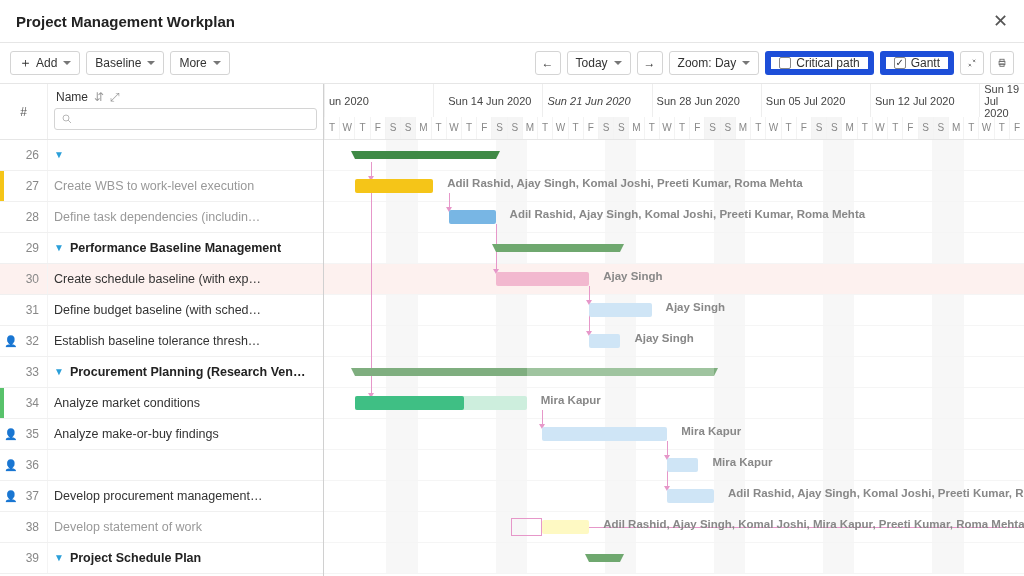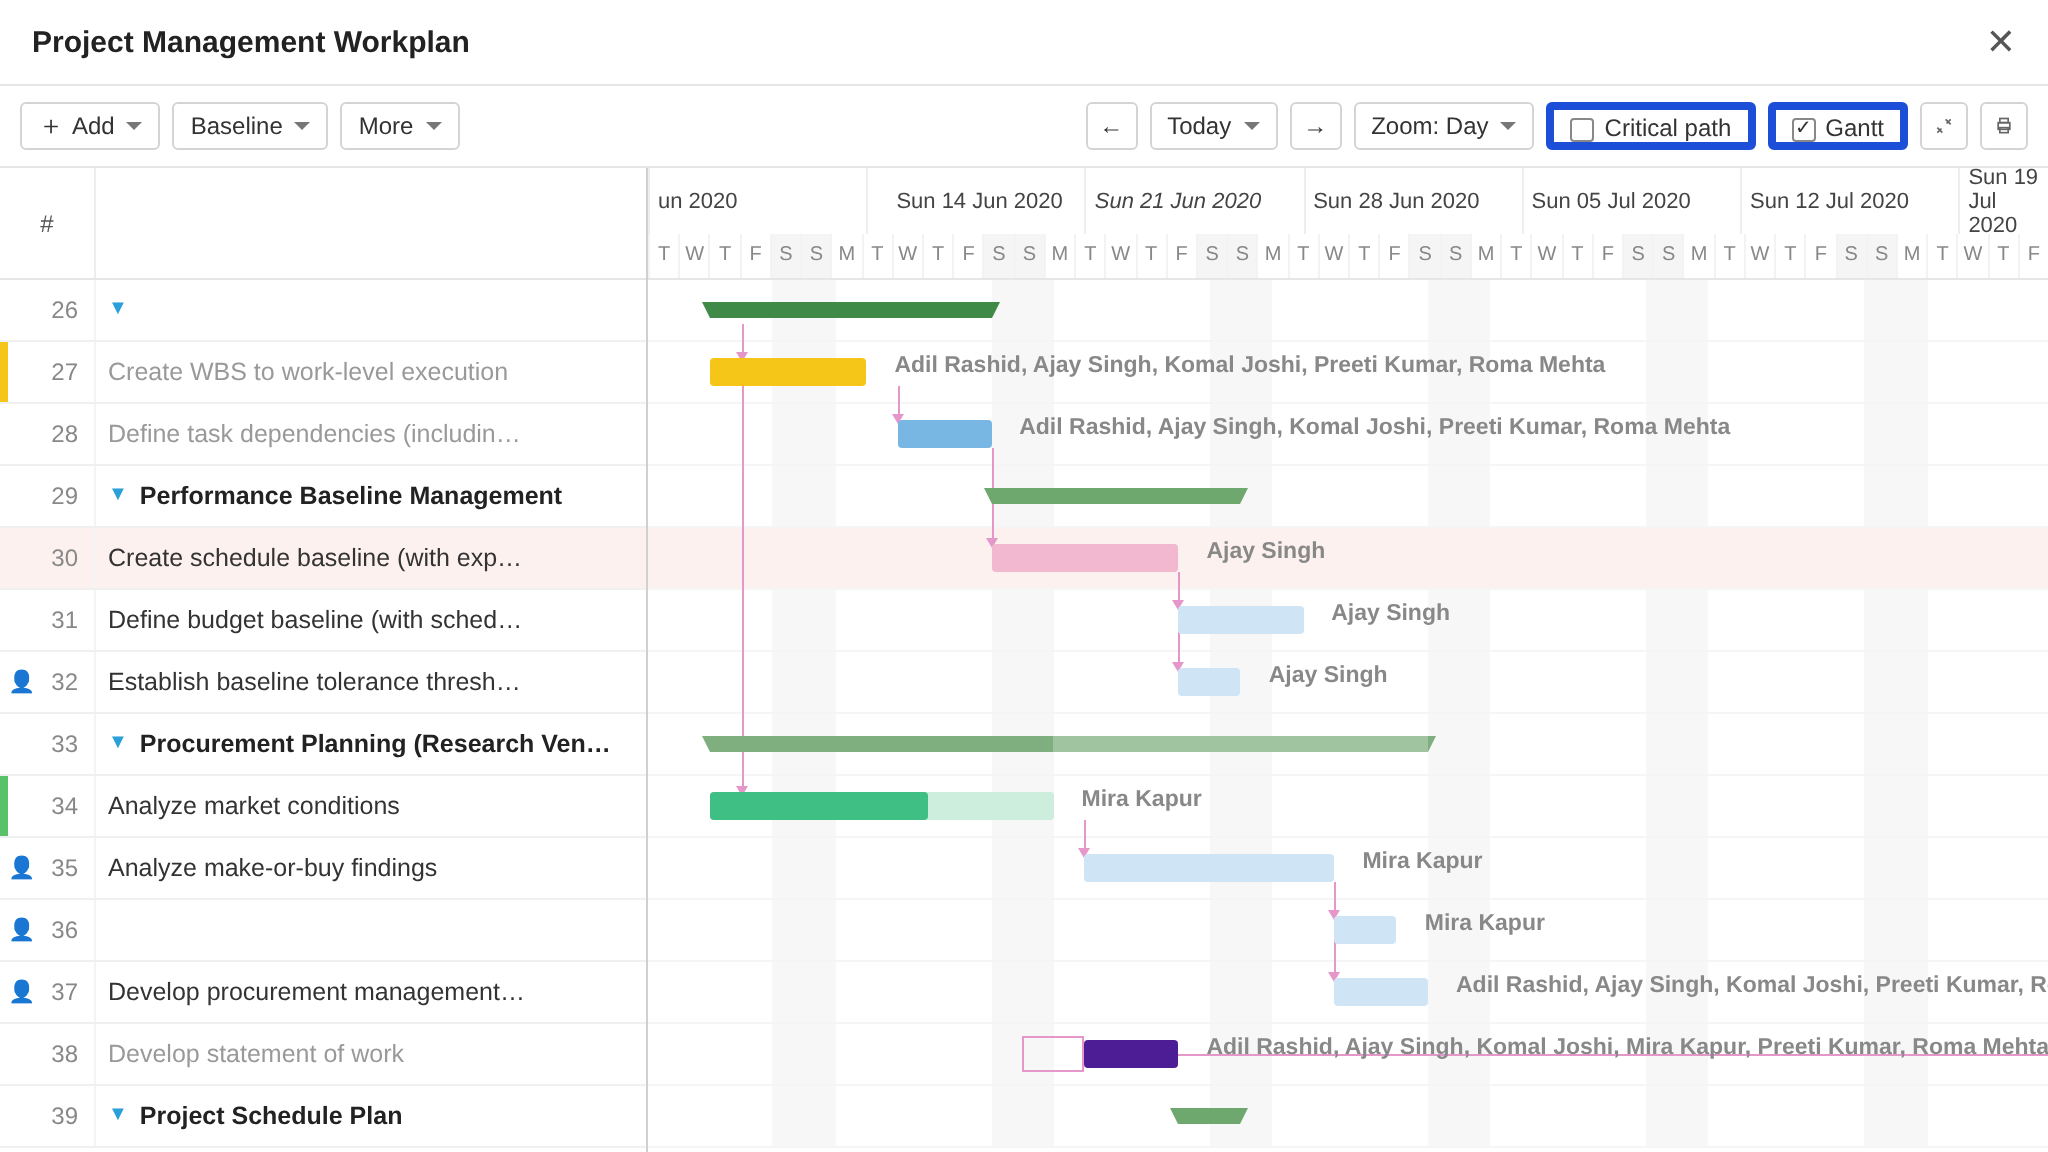--- a/index.html
+++ b/index.html
@@ -10,21 +10,21 @@
 .header h1 { font-size: 15px; font-weight: 600; color: #222; }
 .close-x { font-size: 18px; color: #555; cursor: pointer; }
 
 
 .toolbar { display: flex; align-items: center; gap: 6px; padding: 8px 10px; border-bottom: 1px solid #e6e6e6; }
 .toolbar .spacer { flex: 1; }
 .btn { display: inline-flex; align-items: center; gap: 4px; height: 24px; padding: 0 8px; border: 1px solid #d4d4d4; border-radius: 3px; background: #fff; font-size: 12px; color: #333; cursor: pointer; }
 .btn.icon-only { padding: 0 6px; }
 .btn svg { width: 10px; height: 10px; }
 .chev::after { content: ""; display:inline-block; border-left:4px solid transparent; border-right:4px solid transparent; border-top:4px solid #777; margin-left:2px; }
-.chk-box { display:inline-flex; align-items:flex-end; gap:5px; border:4px solid #1d4ed8; border-radius:3px; height:24px; padding:0 8px; font-size:12px; cursor:pointer;}
+.chk-box { display:inline-flex; align-items:center; gap:5px; border:6px solid #1d4ed8; border-radius:3px; height:24px; padding:0 8px; font-size:12px; cursor:pointer;}
 .chk { width:12px; height:12px; border:1.5px solid #888; border-radius:2px; display:inline-flex; align-items:center; justify-content:center;}
 .chk.checked::after{content:"✓"; font-size:10px; color:#333; line-height:1;}
 
 
 .main { display:flex; height: calc(576px - 42px - 41px); }
 .left { width: 324px; border-right:1px solid #d0d0d0; display:flex; flex-direction:column; }
 .right { flex:1; position:relative; overflow:hidden; background:#fff;}
 
 
 .left-head { display:flex; height:56px; border-bottom:1px solid #e6e6e6;}
@@ -124,20 +124,34 @@
         <rect x="7" y="3" width="10" height="5"></rect>
         <rect x="7" y="14" width="10" height="6"></rect>
       </svg>
   </button>
 </div>
 
 <div class="main">
   <div class="left">
     <div class="left-head">
       <div class="col-num">#</div>
+      <div class="col-name">
+        <div class="label-row">
+          <span>Name</span>
+          <span style="opacity:.5;">⇵</span>
+          <span style="opacity:.5;">⤢</span>
+        </div>
+        <div class="search-row">
+          <svg viewBox="0 0 24 24" fill="none" stroke="#888" stroke-width="2">
+              <circle cx="10" cy="10" r="6"></circle>
+              <line x1="20" y1="20" x2="14" y2="14"></line>
+            </svg>
+          <input type="text" placeholder="" style="">
+        </div>
+      </div>
     </div>
     <div class="rows" id="left-rows">
         <div class="row parent">
           <div class="num">26</div>
           <div class="name indent-1">
             <span class="caret">▼</span>
           </div>
         </div>
         <div class="row child">
           <span class="edge-yellow"></span>
@@ -344,21 +358,21 @@
             <span class="lbl" style="left: 37.2px;">Mira Kapur</span>
           </div>
         </div>
         <div class="grow" style="position: relative;">
           <div class="bar" style="background: rgb(207, 229, 246); left: 343.2px; width: 46.8px;">
             <span class="lbl" style="left: 52.8px;">Adil Rashid, Ajay Singh, Komal Joshi, Preeti Kumar, Roma Mehta</span>
           </div>
         </div>
         <div class="grow" style="position: relative;">
           <div style="position: absolute; top: 6px; height: 18px; left: 187.2px; width: 31.2px; border: 1px solid rgb(230, 151, 201);"></div>
-          <div class="bar" style="background: #4c1d95; left: 218.4px; width: 46.8px;">
+          <div class="bar" style="background: #fef9c3; left: 218.4px; width: 46.8px;">
             <span class="lbl" style="left: 52.8px;">Adil Rashid, Ajay Singh, Komal Joshi, Mira Kapur, Preeti Kumar, Roma Mehta</span>
           </div>
         </div>
         <div class="grow" style="position: relative;">
           <div class="sum" style="--sc: #6fa86f; background: rgb(111, 168, 111); left: 265.2px; width: 31.2px;"></div>
         </div>
         <div class="dep v arrow" style="left: 46.8px; top: 22px; height: 15px;"></div>
         <div class="dep v arrow" style="left: 124.8px; top: 53px; height: 15px;"></div>
         <div class="dep v arrow" style="left: 171.6px; top: 84px; height: 46px;"></div>
         <div class="dep v arrow" style="left: 265.2px; top: 146px; height: 15px;"></div>

